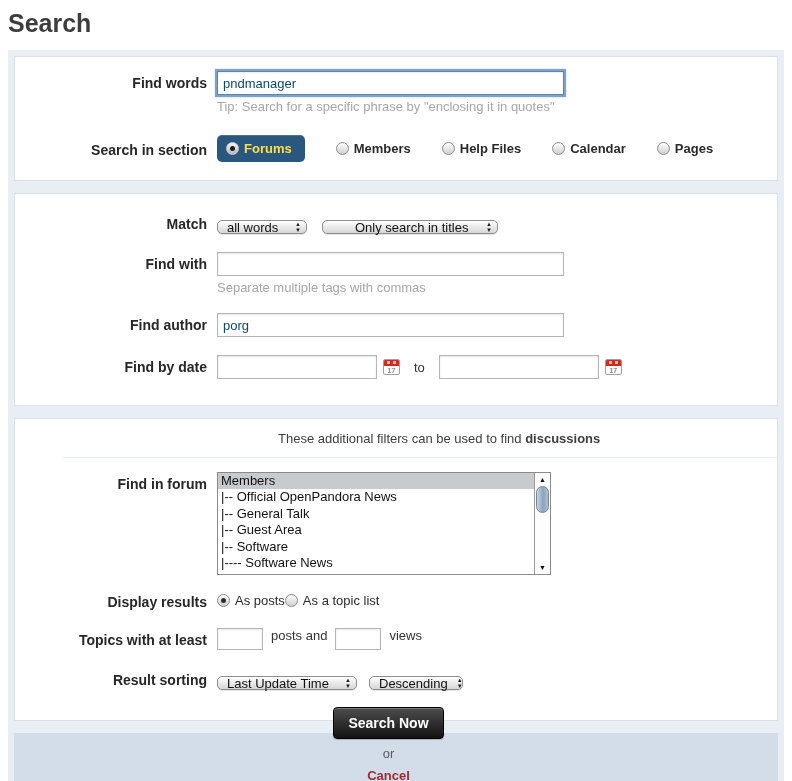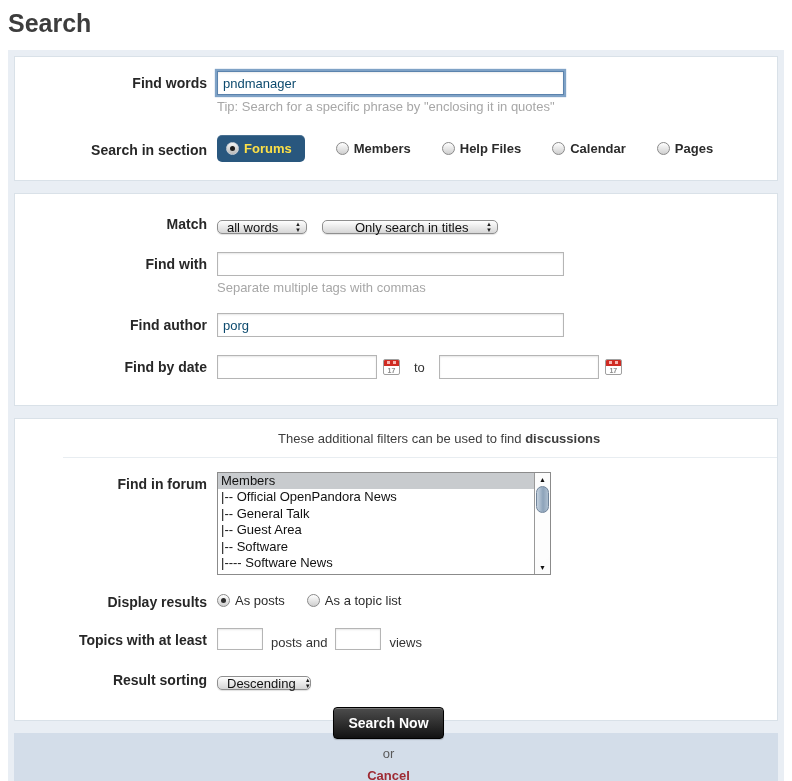--- a/index.html
+++ b/index.html
@@ -53,21 +53,21 @@
     display: inline-flex; align-items: center; gap: 5px;
     font-weight: bold; font-size: 13px; color: #2b2b2b; cursor: pointer;
   }
   .radio-opt.pill {
     background: #29577e; color: #fde047; border-radius: 5px;
     padding: 6px 13px 6px 9px; box-shadow: inset 0 1px 0 rgba(255,255,255,0.15);
   }
   .pill .radio { border-color: #c6cdd4; background: linear-gradient(#f4f4f4, #b8b8b8); }
   .pill .radio.checked::after { background: #1c1c1c; }
   .radios { display: flex; align-items: center; gap: 31px; padding-top: 0; }
-  .radios-plain { display: flex; align-items: center; gap: 22px; }
+  .radios-plain { display: flex; align-items: center; }
 
   
   .macselect {
     display: inline-flex; align-items: center; justify-content: space-between;
     height: 14px; border: 1px solid #8f8f8f; border-radius: 5px;
     background: linear-gradient(#fefefe, #d6d6d6);
     padding: 0 5px 0 9px; font-size: 13px; color: #111; cursor: pointer;
     box-shadow: 0 1px 1px rgba(0,0,0,0.12);
     margin-top: 8px;
   }
@@ -272,31 +272,38 @@
         </span>
         <span class="radio-opt" style="font-weight:normal">
           <span class="radio"></span>
           <span>As a topic list</span>
         </span>
       </div>
     </div>
 
     <div class="row">
       <div class="lbl">Topics with at least</div>
-      <div class="field" style="display:flex; align-items:flex-end;">
+      <div class="field" style="display:flex; align-items:flex-start;">
         <input type="text" class="txt tiny" value="" style="">
         <span class="inline-mid" style="padding-top:0">posts and</span>
         <input type="text" class="txt tiny" value="" style="">
         <span class="inline-mid" style="padding-top:0">views</span>
       </div>
     </div>
 
     <div class="row">
       <div class="lbl">Result sorting</div>
       <div class="field" style="display:flex; gap:12px; align-items:center;">
+        <span class="macselect w3">
+          <span>Last Update Time</span>
+          <span class="arrows">
+            <span>▲</span>
+              <span>▼</span>
+          </span>
+        </span>
         <span class="macselect w4">
           <span>Descending</span>
           <span class="arrows">
             <span>▲</span>
               <span>▼</span>
           </span>
         </span>
       </div>
     </div>
   </section>

